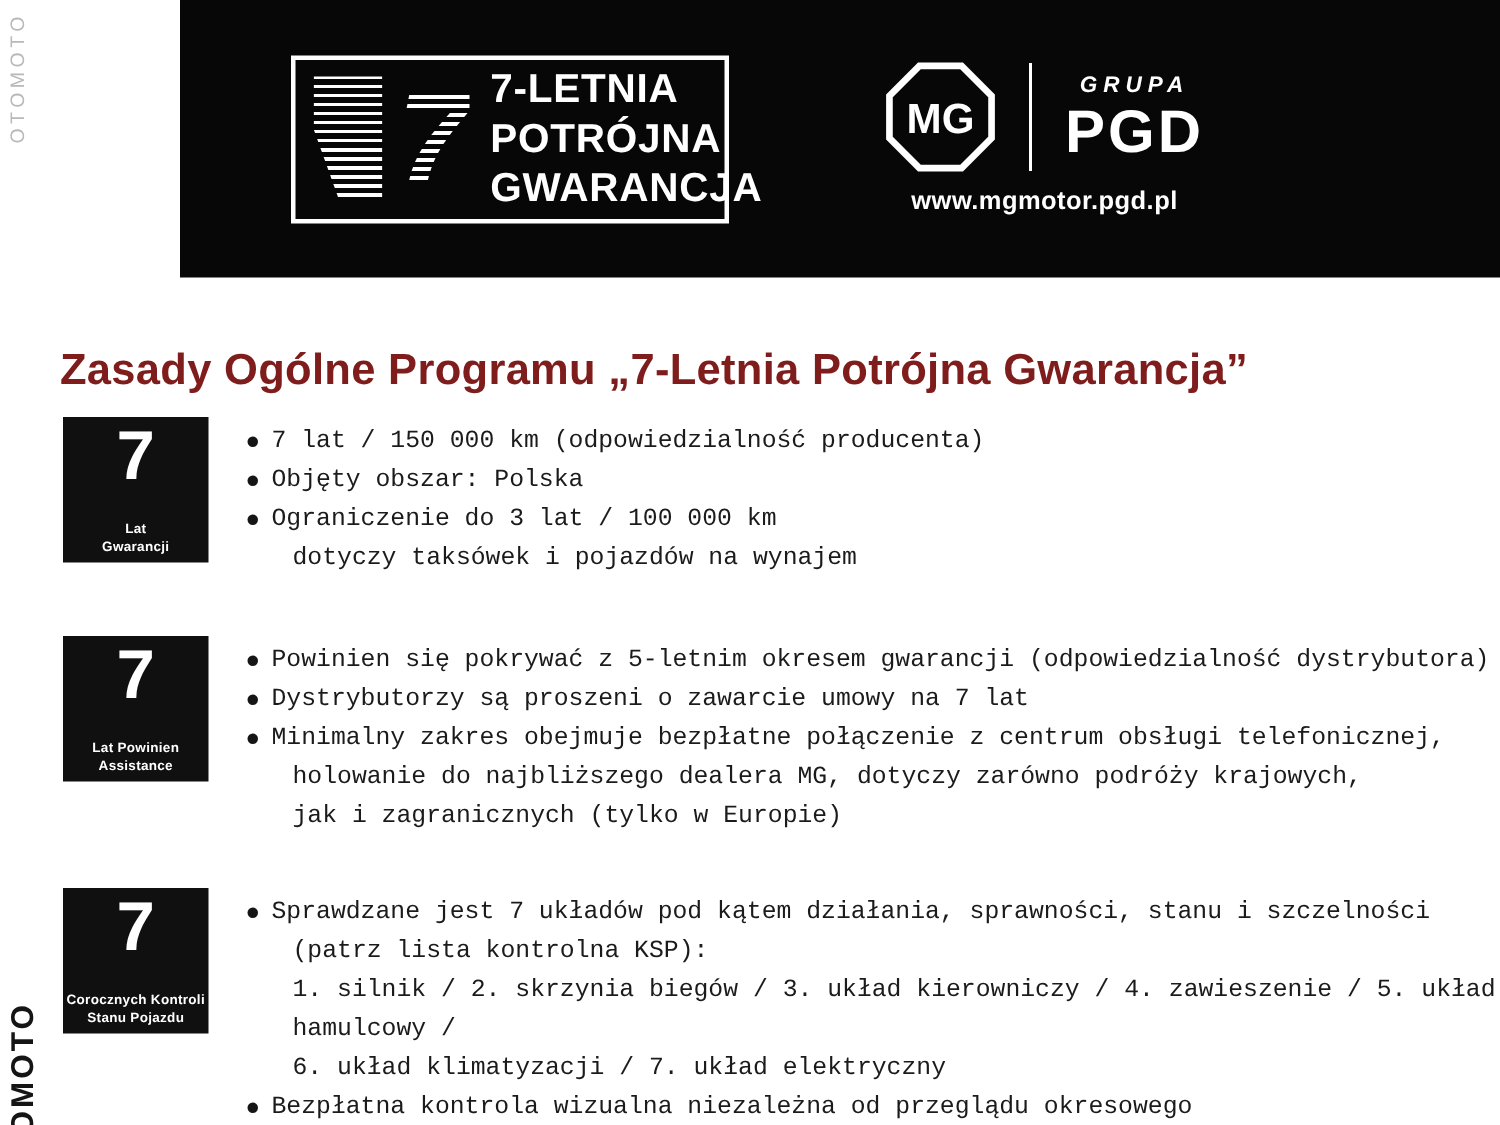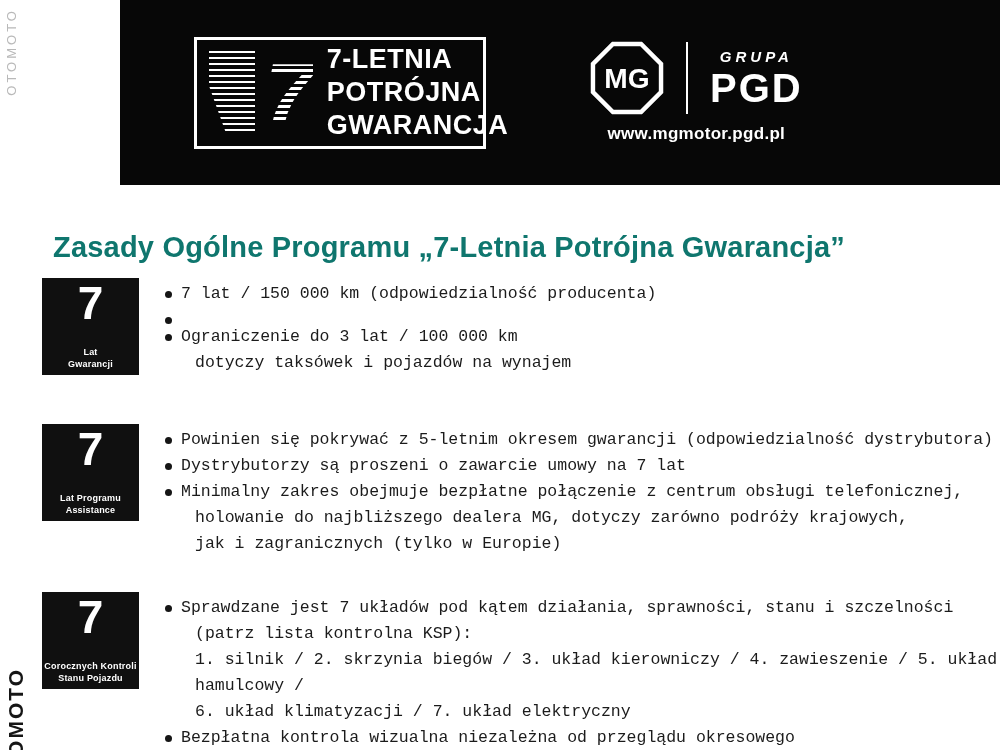--- a/index.html
+++ b/index.html
@@ -45,21 +45,21 @@
   .mg-badge{width:74px;height:74px;}
   .brand-divider{width:2px;height:72px;background:#ffffff;margin:0 22px;}
   .grupa-pgd{display:flex;flex-direction:column;align-items:center;line-height:1;}
   .grupa-label{color:#ffffff;font-weight:700;font-style:italic;font-size:15px;letter-spacing:4px;margin-bottom:4px;}
   .pgd-label{color:#ffffff;font-weight:700;font-size:40px;letter-spacing:2px;}
   .website{color:#ffffff;font-weight:700;font-size:17px;margin-top:9px;letter-spacing:.3px;}
 
   
   .page-title{
     position:absolute;left:40px;top:212px;
-    font-size:29px;font-weight:700;color:#0f766e;letter-spacing:.2px;margin-left:13px;
+    font-size:29px;font-weight:700;color:#7f1d1d;letter-spacing:.2px;
   }
 
   
   .section{position:absolute;left:42px;display:flex;gap:26px;}
   .sec-1{top:278px;}
   .sec-2{top:424px;}
   .sec-3{top:592px;}
 
   .badge{
     width:97px;height:97px;background:#101010;flex:none;
@@ -121,33 +121,34 @@
     <div class="badge-caption">Lat
 Gwarancji</div>
   </div>
   <div class="bullets">
     <div class="item">
         <span class="dot"></span>
         <span class="txt">7 lat / 150 000 km (odpowiedzialność producenta)</span>
       </div>
     <div class="item">
         <span class="dot"></span>
+        <span class="txt">Objęty obszar: Polska</span>
       </div>
     <div class="item">
         <span class="dot"></span>
         <span class="txt">Ograniczenie do 3 lat / 100 000 km
 dotyczy taksówek i pojazdów na wynajem</span>
       </div>
   </div>
 </section>
 
 <section class="section sec-2">
   <div class="badge">
     <div class="badge-num">7</div>
-    <div class="badge-caption">Lat Programu
+    <div class="badge-caption">Lat Powinien
 Assistance</div>
   </div>
   <div class="bullets">
     <div class="item">
         <span class="dot"></span>
         <span class="txt">Powinien się pokrywać z 5-letnim okresem gwarancji (odpowiedzialność dystrybutora)</span>
       </div>
     <div class="item">
         <span class="dot"></span>
         <span class="txt">Dystrybutorzy są proszeni o zawarcie umowy na 7 lat</span>

